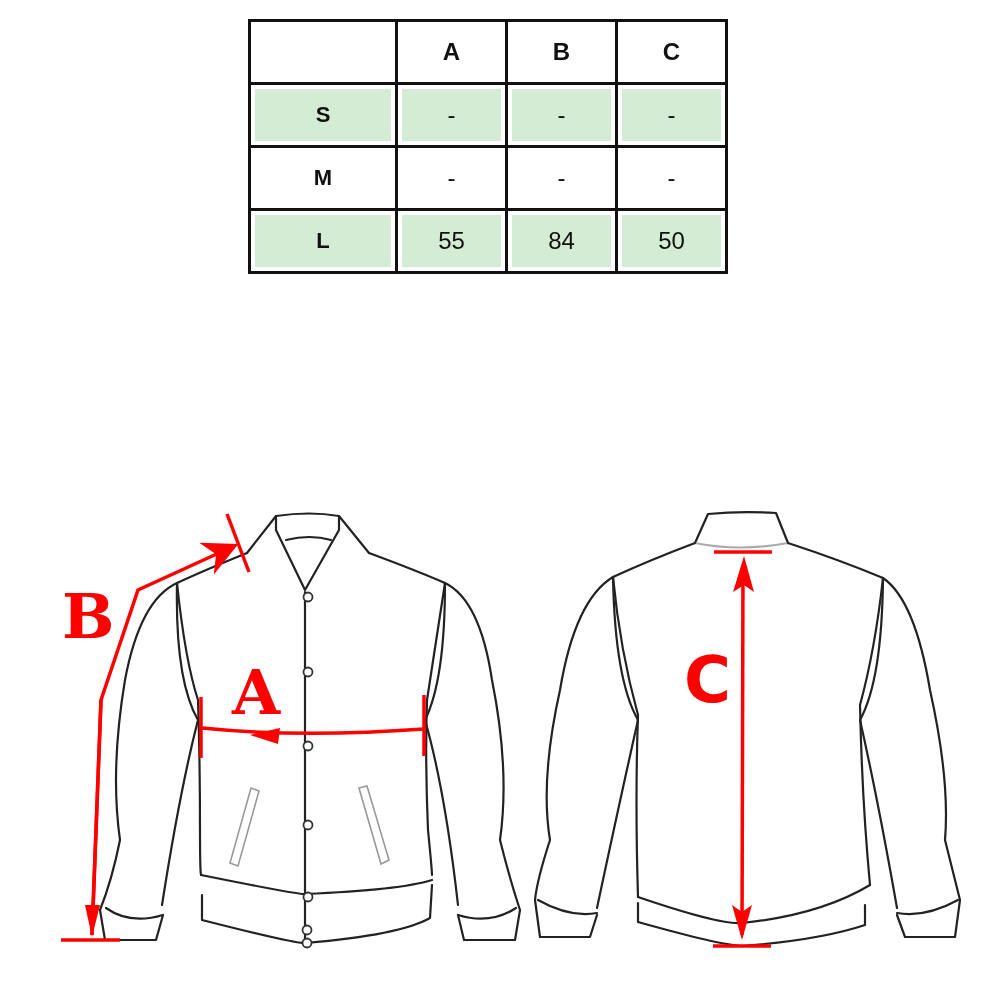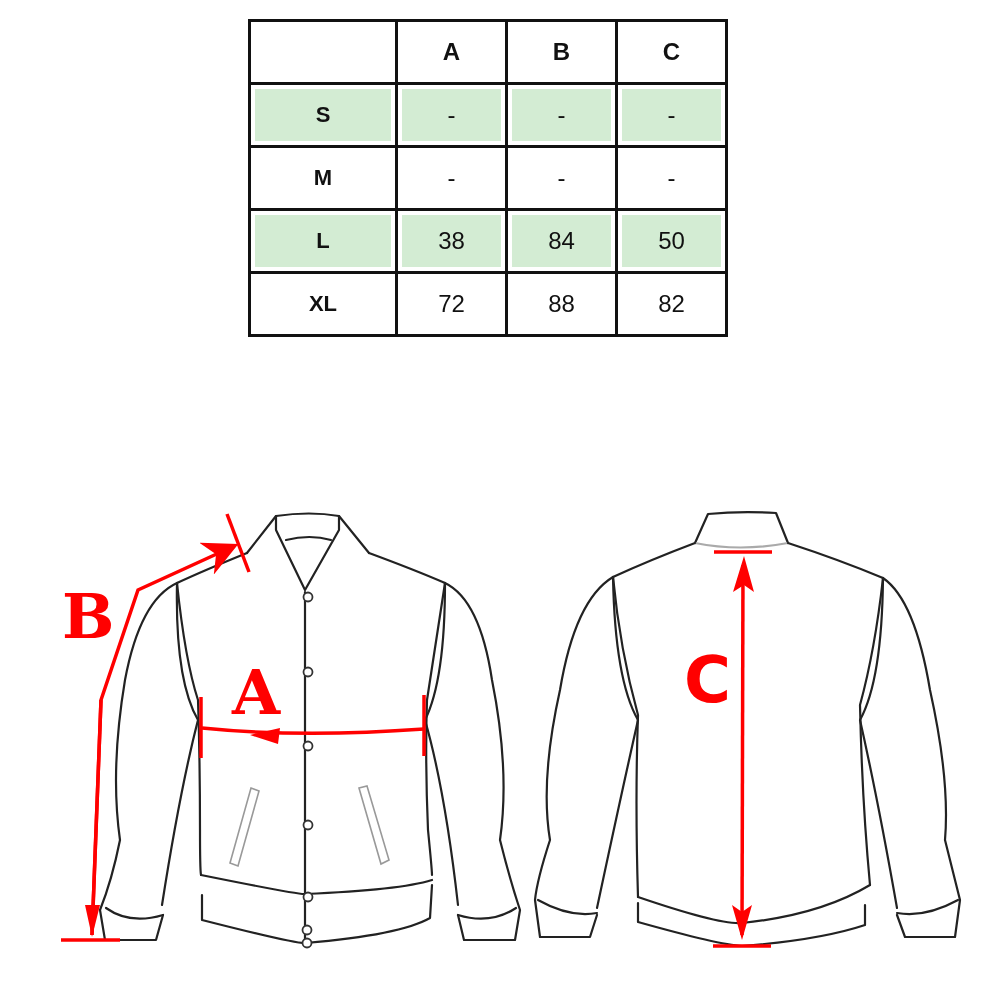--- a/index.html
+++ b/index.html
@@ -36,29 +36,23 @@
     <td>-</td>
   </tr>
   <tr>
     <td class="rowhead">M</td>
     <td>-</td>
     <td>-</td>
     <td>-</td>
   </tr>
   <tr class="shaded">
     <td class="rowhead">L</td>
-    <td>38</td>
+    <td>55</td>
     <td>84</td>
     <td>50</td>
-  </tr>
-  <tr>
-    <td class="rowhead">XL</td>
-    <td>72</td>
-    <td>88</td>
-    <td>82</td>
   </tr>
 </tbody>
   </table>
 
 <svg class="diagram" viewBox="0 490 1000 510" width="1000" height="510">
   <defs>
     <marker id="arrowhead" markerWidth="10" markerHeight="10" refX="8" refY="5" orient="auto" markerUnits="strokeWidth">
       <path d="M0,0 L10,5 L0,10 L3,5 z" fill="#ff0000"></path>
     </marker>
   </defs>

